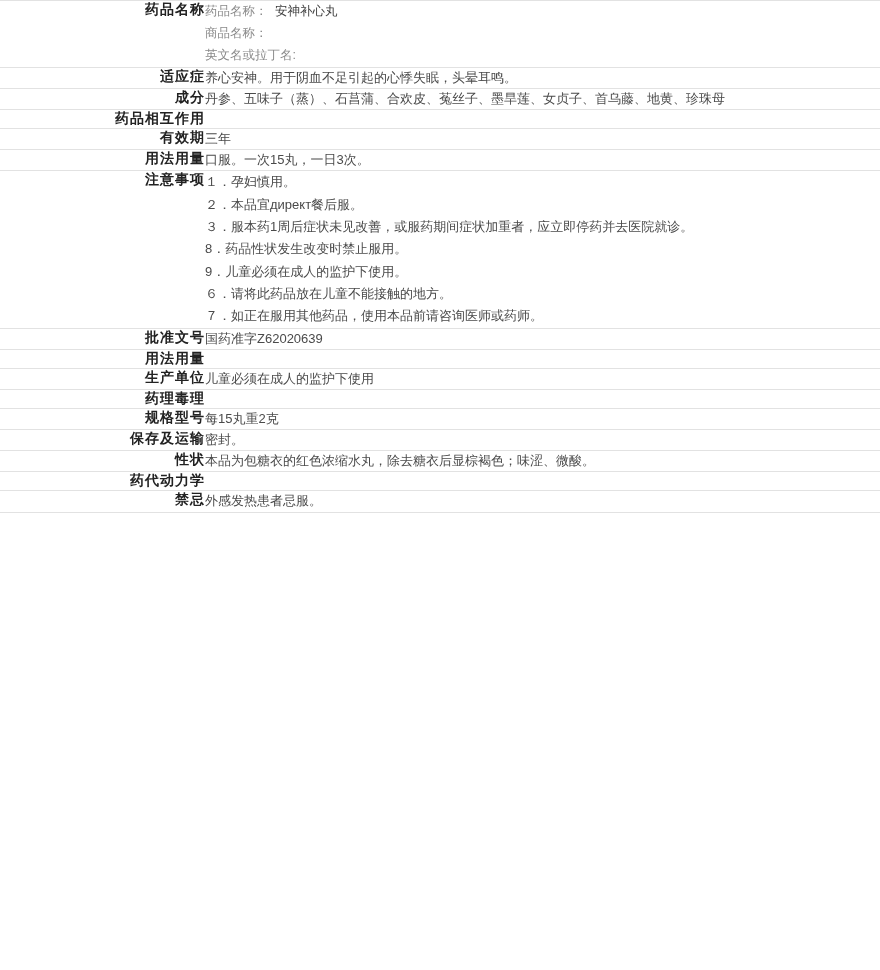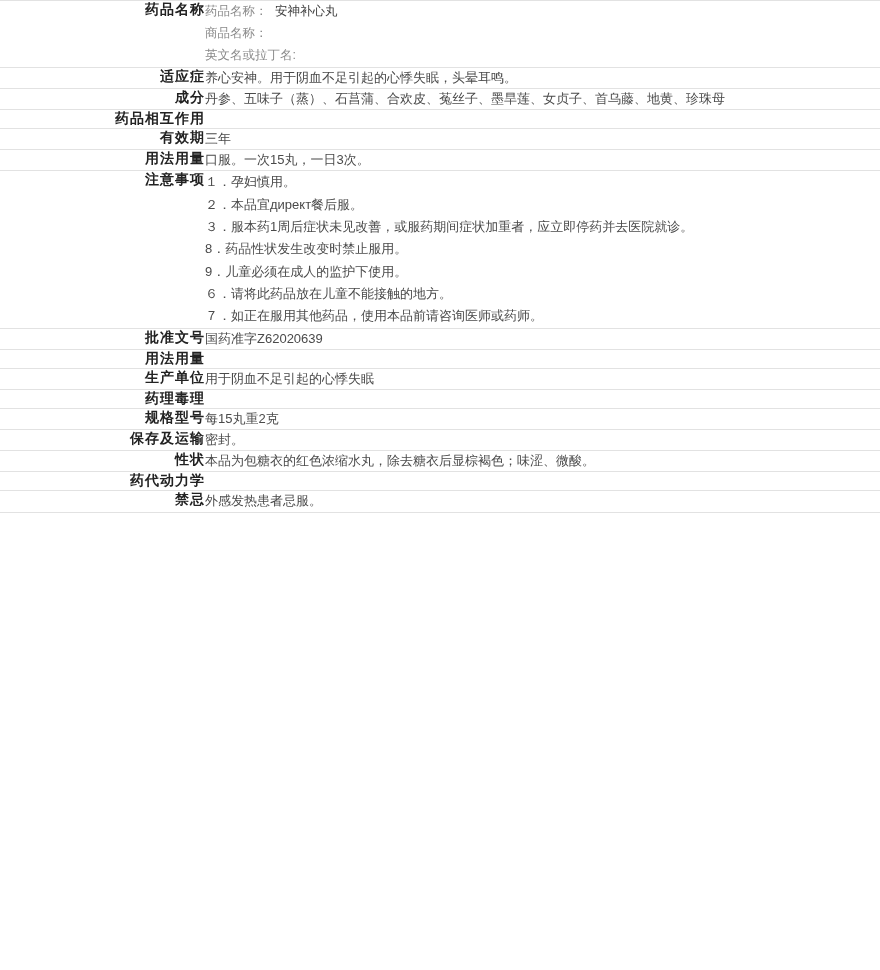--- a/index.html
+++ b/index.html
@@ -150,21 +150,21 @@
       </tr>
       <tr>
         <td class="label-cell">用法用量</td>
         <td class="value-cell">
             <div class="value-text empty-cell"></div>
           </td>
       </tr>
       <tr>
         <td class="label-cell">生产单位</td>
         <td class="value-cell">
-            <div class="value-text">用于阴血不足引起的心悸失眠</div>
+            <div class="value-text">儿童必须在成人的监护下使用</div>
           </td>
       </tr>
       <tr>
         <td class="label-cell">药理毒理</td>
         <td class="value-cell">
             <div class="value-text empty-cell"></div>
           </td>
       </tr>
       <tr>
         <td class="label-cell">规格型号</td>

